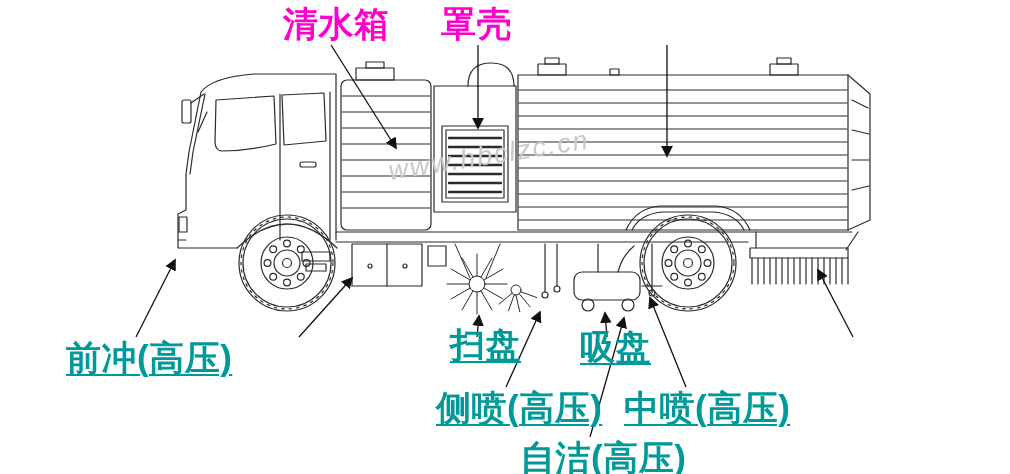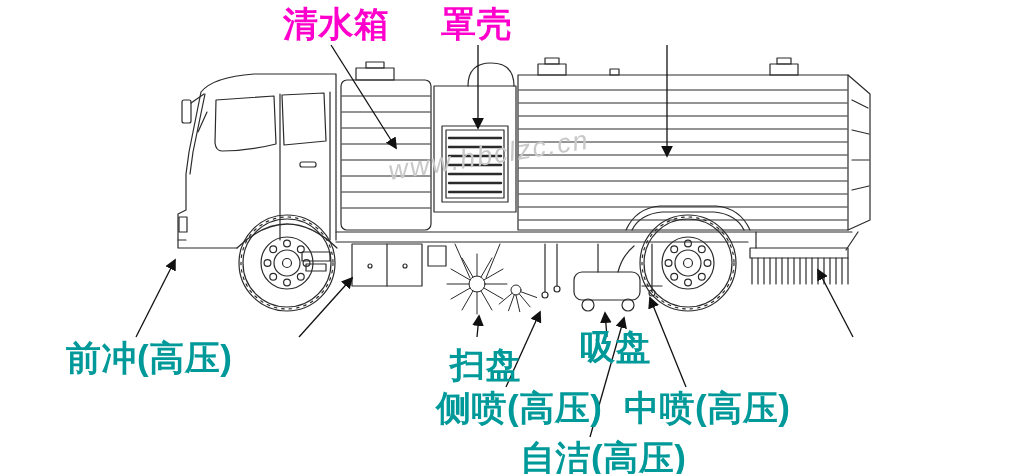--- a/index.html
+++ b/index.html
@@ -19,20 +19,21 @@
     position:absolute;
     font-weight:bold;
     white-space:nowrap;
     font-size:35px;
     line-height:1.1;
     letter-spacing:0.5px;
   }
   .lbl-top    { color:var(--top-label,#ff00cc); }
   .lbl-bottom {
     color:var(--bottom-label,#009999);
+    text-decoration:underline;
     text-decoration-thickness:2px;
     text-underline-offset:4px;
   }
 </style>
 </head>
 <body>
 
 <div class="stage">
 
   <svg width="1010" height="474" viewBox="0 0 1010 474">
@@ -168,19 +169,19 @@
       <line x1="506" y1="387" x2="540" y2="312" marker-end="url(#ah)"></line>
       <line x1="686" y1="387" x2="650" y2="298" marker-end="url(#ah)"></line>
       <line x1="590" y1="437" x2="624" y2="318" marker-end="url(#ah)"></line>
     </g>
   </svg>
 
   <div class="lbl lbl-top" style="left:283px; top:5px;">清水箱</div>
   <div class="lbl lbl-top" style="left:441px; top:5px;">罩壳</div>
 
   <div class="lbl lbl-bottom" style="left:66px;  top:339px;">前冲(高压)</div>
-  <div class="lbl lbl-bottom" style="left:450px; top:346px;">扫盘</div>
+  <div class="lbl lbl-bottom" style="left:450px; top:326px;">扫盘</div>
   <div class="lbl lbl-bottom" style="left:580px; top:328px;">吸盘</div>
   <div class="lbl lbl-bottom" style="left:436px; top:389px;">侧喷(高压)</div>
   <div class="lbl lbl-bottom" style="left:624px; top:389px;">中喷(高压)</div>
   <div class="lbl lbl-bottom" style="left:520px; top:439px;">自洁(高压)</div>
 
 </div>
 
 </body></html>

